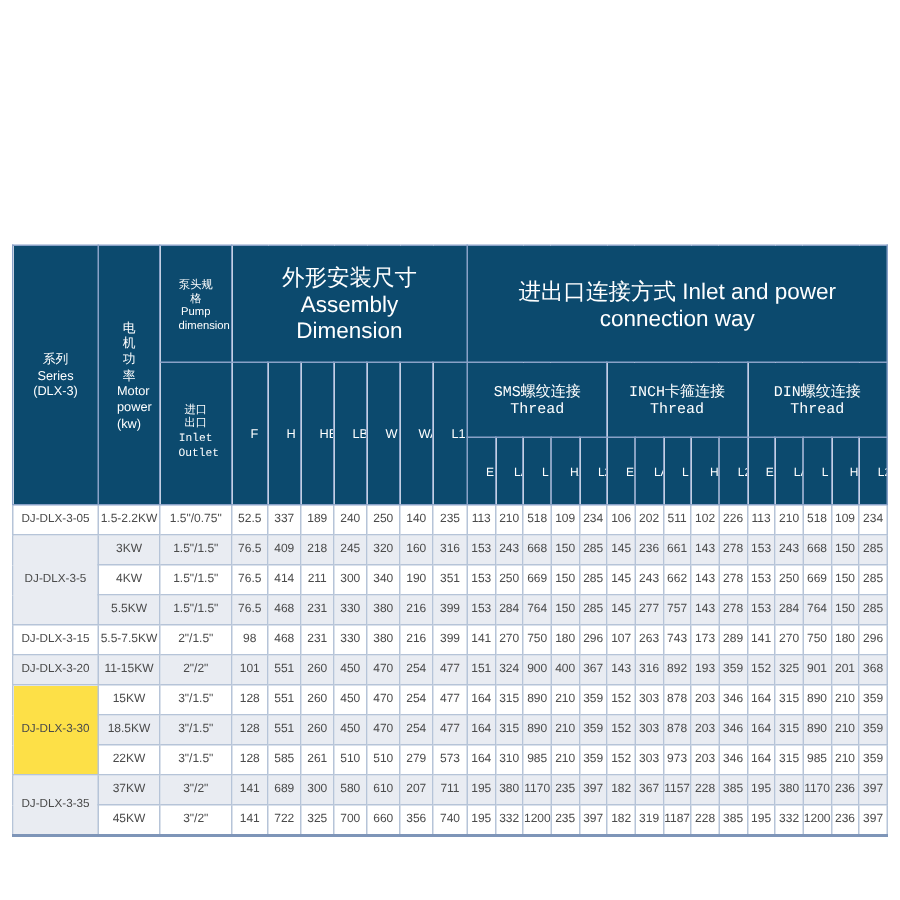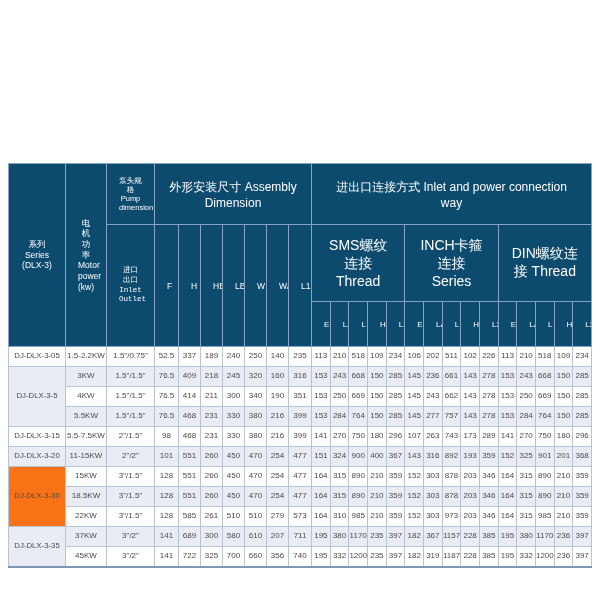--- a/index.html
+++ b/index.html
@@ -22,41 +22,41 @@
     color: #ffffff;
     font-weight: normal;
     border: 1px solid #89a1c7;
     padding: 12px;
     text-align: center;
     vertical-align: middle;
     overflow: hidden;
   }
   .h-side   { font-size: 8.5px; line-height: 1.25; white-space: pre-line; }
   .h-pump   { font-size: 7.5px; line-height: 1.2; white-space: pre-line; height: 23px; }
-  .h-top    { font-size: 12px; height: 23px; }
+  .h-top    { font-size: 15px; height: 23px; }
   .h-inout  { font-size: 7.5px; line-height: 1.3; white-space: pre-line; font-family: Liberation Mono, monospace; }
   .h-dim    { font-size: 8.5px; }
-  .h-group  { font-size: 14px; height: 22px; }
+  .h-group  { font-size: 10px; height: 22px; font-family: Liberation Mono, monospace; }
   .h-sub    { font-size: 8px; height: 20px; }
   tbody td {
     border: 1px solid #b6c4d8;
     font-size: 8px;
     color: #4a4a4a;
     text-align: center;
     vertical-align: middle;
     height: 19px;
     padding: 0;
     line-height: 1.1;
     background: #ffffff;
     overflow: hidden;
     white-space: nowrap;
   }
   tbody tr.alt td { background: #e9ecf2; }
   tbody td.series-cell { font-size: 7.8px; }
-  tbody td.series-span { background: #f97316; }
+  tbody td.series-span { background: #fde047; }
   tbody tr.group-start td { border-top-color: #9db0ca; }
 </style>
 </head>
 <body>
 
 <div class="table-wrap">
   <table class="spec">
     <colgroup>
       <col style="width:57px">
         <col style="width:41px">
@@ -101,21 +101,21 @@
         <th rowspan="2" class="h-inout">进口  出口
 Inlet  Outlet</th>
         <th rowspan="2" class="h-dim">F</th>
         <th rowspan="2" class="h-dim">H</th>
         <th rowspan="2" class="h-dim">HB</th>
         <th rowspan="2" class="h-dim">LB</th>
         <th rowspan="2" class="h-dim">W</th>
         <th rowspan="2" class="h-dim">WA</th>
         <th rowspan="2" class="h-dim">L1</th>
         <th colspan="5" class="h-group">SMS螺纹连接 Thread</th>
-        <th colspan="5" class="h-group">INCH卡箍连接 Series</th>
+        <th colspan="5" class="h-group">INCH卡箍连接 Thread</th>
         <th colspan="5" class="h-group">DIN螺纹连接 Thread</th>
       </tr>
       <tr>
         <th class="h-sub">E</th>
         <th class="h-sub">LA</th>
         <th class="h-sub">L</th>
         <th class="h-sub">HA</th>
         <th class="h-sub">L2</th>
         <th class="h-sub">E</th>
         <th class="h-sub">LA</th>

